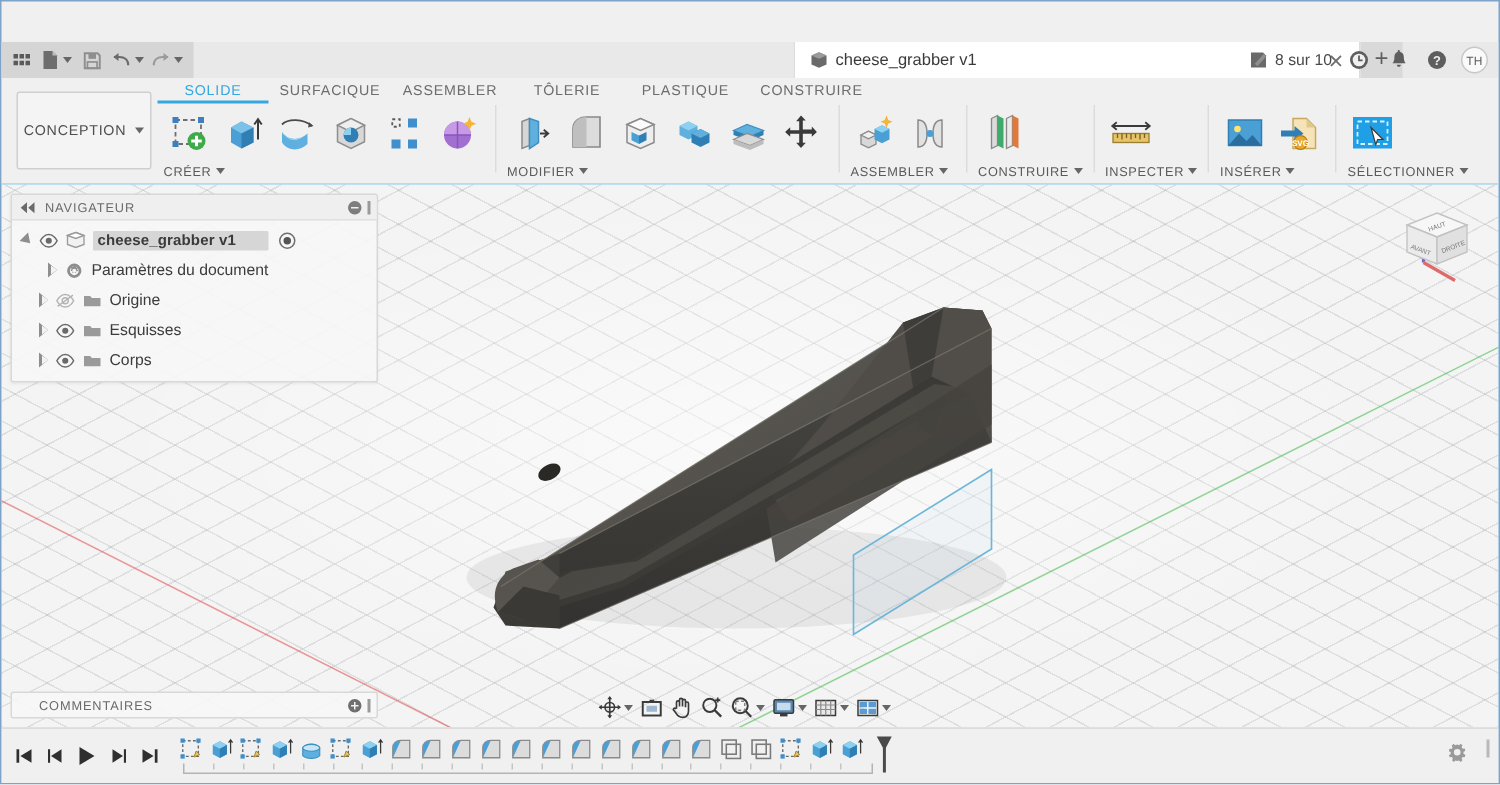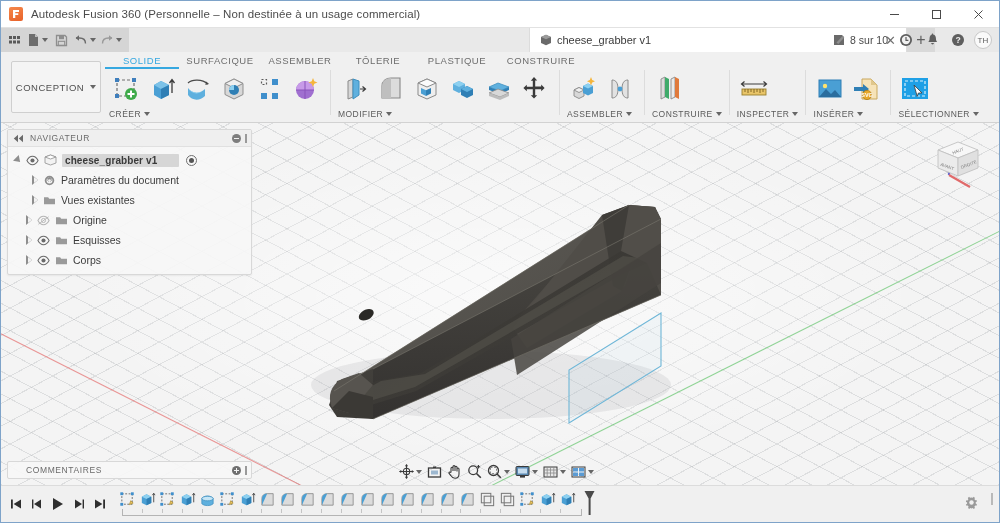--- a/index.html
+++ b/index.html
@@ -271,42 +271,20 @@
     position: absolute; width: 11px; height: 26px;
   }
   .gear-right { margin-left: auto; margin-right: 20px; color: #8a8a8a; }
   .bottom-right-grip { position: absolute; right: 6px; top: 7px; width: 2px; height: 12px; border-left:1px solid #b9b9b9; border-right:1px solid #b9b9b9; }
 </style>
 </head>
 <body>
 
 <div id="app">
 
-  <div class="titlebar">
-    <div class="title-app-icon"></div>
-    <div class="title-text">Autodesk Fusion 360 (Personnelle – Non destinée à un usage commercial)</div>
-    <div class="win-buttons">
-      <div class="win-btn">
-        <svg width="11" height="11" viewBox="0 0 11 11">
-            <line x1="1" y1="5.5" x2="10" y2="5.5" stroke="#4a4a4a" stroke-width="1"></line>
-          </svg>
-      </div>
-      <div class="win-btn">
-        <svg width="11" height="11" viewBox="0 0 11 11">
-            <rect x="1.5" y="1.5" width="8" height="8" fill="none" stroke="#4a4a4a" stroke-width="1"></rect>
-          </svg>
-      </div>
-      <div class="win-btn">
-        <svg width="11" height="11" viewBox="0 0 11 11">
-            <line x1="1.5" y1="1.5" x2="9.5" y2="9.5" stroke="#4a4a4a" stroke-width="1"></line>
-            <line x1="9.5" y1="1.5" x2="1.5" y2="9.5" stroke="#4a4a4a" stroke-width="1"></line>
-          </svg>
-      </div>
-    </div>
-  </div>
 
   <div class="qat-row">
     <div class="qat-left">
       <div class="qat-btn">
         <svg width="13" height="13" viewBox="0 0 13 13">
           <g fill="#5a5a5a">
             <rect x="1" y="2" width="3" height="3"></rect>
               <rect x="5" y="2" width="3" height="3"></rect>
               <rect x="9" y="2" width="3" height="3"></rect>
             <rect x="1" y="6.5" width="3" height="3"></rect>
@@ -737,27 +715,20 @@
         <div class="brow child">
           <i class="tri-closed"></i>
           <svg class="folder-ico" viewBox="0 0 14 12">
             <path d="M7 2.2a1.4 1.4 0 0 1 1.4 1.4h1.5l-.8 1.3.9 1.2-1.5.3-.3 1.5-1.2-.9-1.3.8V6.3L4.2 6l.9-1.2-.9-1.2 1.5-.3z" fill="#8e8e8e"></path>
             <circle cx="7" cy="6" r="4.2" fill="none" stroke="#8e8e8e" stroke-width="2"></circle>
             <circle cx="7" cy="6" r="1.5" fill="#f3f3f3"></circle>
           </svg>
           <span class="brow-label">Paramètres du document</span>
         </div>
 
-        <div class="brow child">
-          <i class="tri-closed"></i>
-          <svg class="folder-ico" viewBox="0 0 14 12">
-            <path d="M1 2.5h4.5l1.2 1.5H13V10H1z" fill="#9a9a9a"></path>
-          </svg>
-          <span class="brow-label">Vues existantes</span>
-        </div>
 
         <div class="brow child" style="padding-left:18px">
           <i class="tri-closed"></i>
           <svg class="eye" viewBox="0 0 14 11">
             <path d="M7 1C3.4 1 1 5.5 1 5.5S3.4 10 7 10s6-4.5 6-4.5S10.6 1 7 1z" fill="none" stroke="#b4b4b4" stroke-width="1.1"></path>
             <circle cx="7" cy="5.5" r="2.2" fill="none" stroke="#b4b4b4" stroke-width="1"></circle>
             <line x1="1.5" y1="9.5" x2="12.5" y2="1.5" stroke="#b4b4b4" stroke-width="1"></line>
           </svg>
           <svg class="folder-ico" viewBox="0 0 14 12">
             <path d="M1 2.5h4.5l1.2 1.5H13V10H1z" fill="#9a9a9a"></path>

